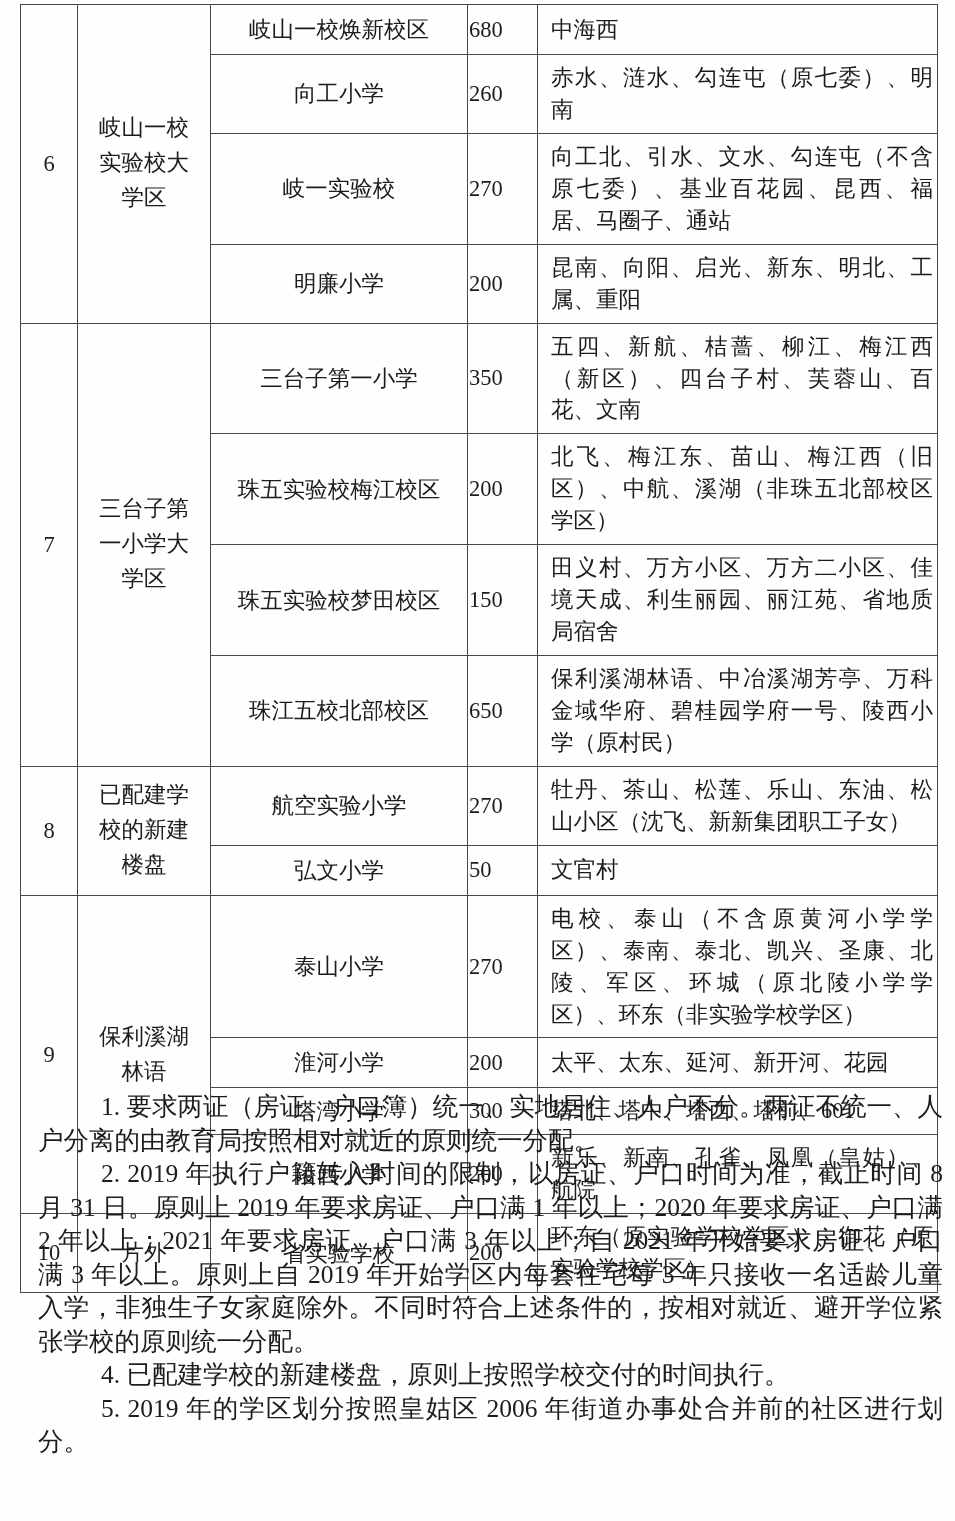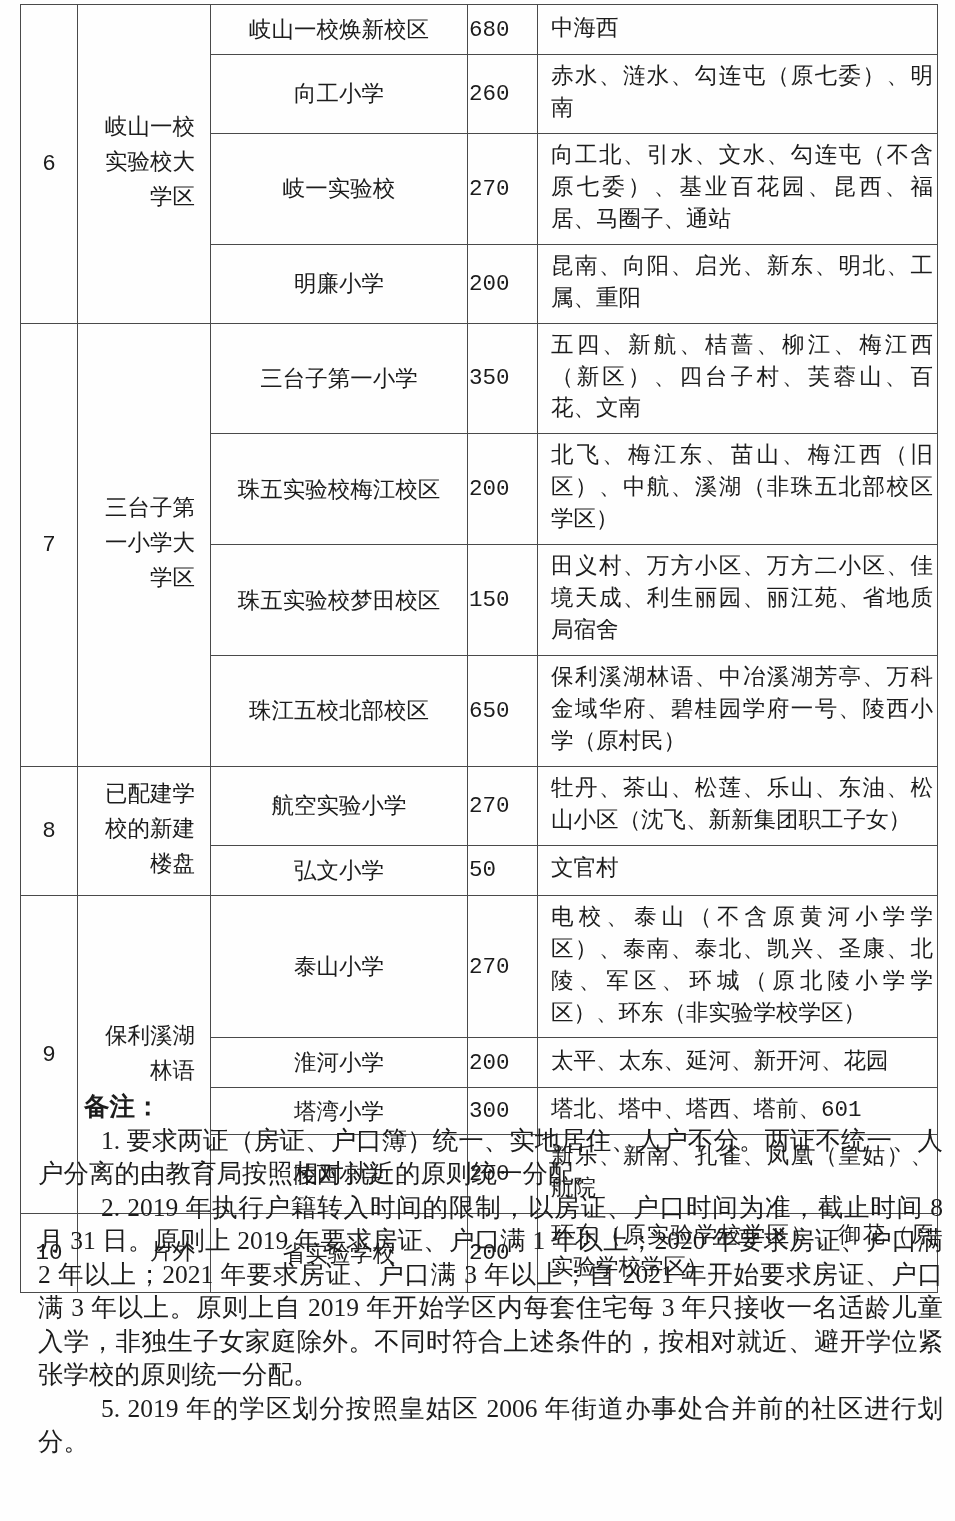--- a/index.html
+++ b/index.html
@@ -22,27 +22,26 @@
     top: 4px;
     width: 917px;
     border-collapse: collapse;
     table-layout: fixed;
   }
   table.schools td {
     border: 1.6px solid #4a4a4a;
     font-size: 22.5px;
     vertical-align: middle;
     overflow: hidden;
-    font-family: Liberation Mono, monospace;
   }
   .c-no {
     text-align: center;
   }
   .c-district {
-    text-align: right;
+    text-align: center;
     padding: 0 15px;
     line-height: 1.55;
   }
   .c-school {
     text-align: center;
     padding: 0 8px;
   }
   .c-quota {
   }
   .c-comm {
@@ -171,19 +170,19 @@
         <td class="c-no">10</td>
         <td class="c-district">片外</td>
         <td class="c-school">省实验学校</td>
         <td class="c-quota">200</td>
         <td class="c-comm">环东（原实验学校学区）、御花（原实验学校学区）</td>
       </tr>
     </tbody>
   </table>
 
   <div class="notes">
-    <p class="notes-heading">备注：</p>
     <p class="note-p">1. 要求两证（房证、户口簿）统一、实地居住、人户不分。两证不统一、人户分离的由教育局按照相对就近的原则统一分配。</p>
     <p class="note-p">2. 2019 年执行户籍转入时间的限制，以房证、户口时间为准，截止时间 8 月 31 日。原则上 2019 年要求房证、户口满 1 年以上；2020 年要求房证、户口满 2 年以上；2021 年要求房证、户口满 3 年以上；自 2021 年开始要求房证、户口满 3 年以上。原则上自 2019 年开始学区内每套住宅每 3 年只接收一名适龄儿童入学，非独生子女家庭除外。不同时符合上述条件的，按相对就近、避开学位紧张学校的原则统一分配。</p>
+    <p class="note-p">4. 已配建学校的新建楼盘，原则上按照学校交付的时间执行。</p>
     <p class="note-p">5. 2019 年的学区划分按照皇姑区 2006 年街道办事处合并前的社区进行划分。</p>
   </div>
 
 </div>
 
 </body></html>

